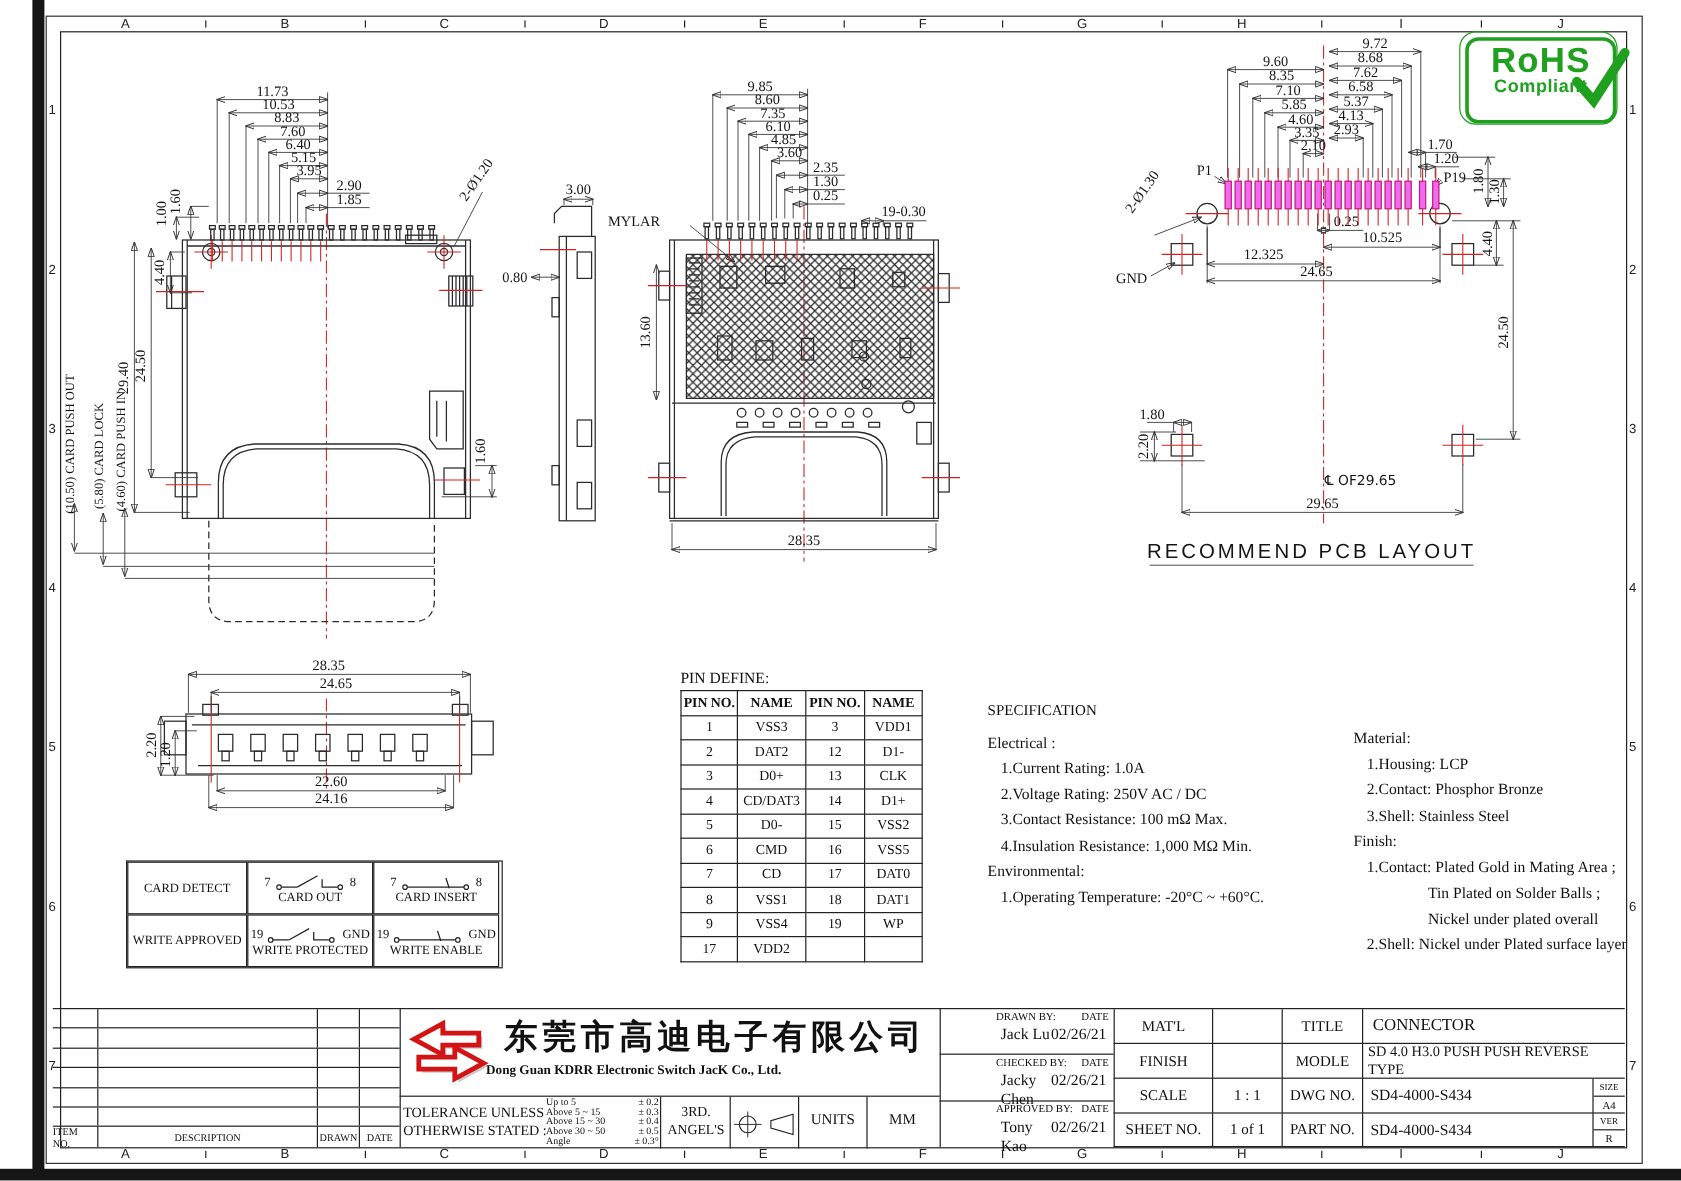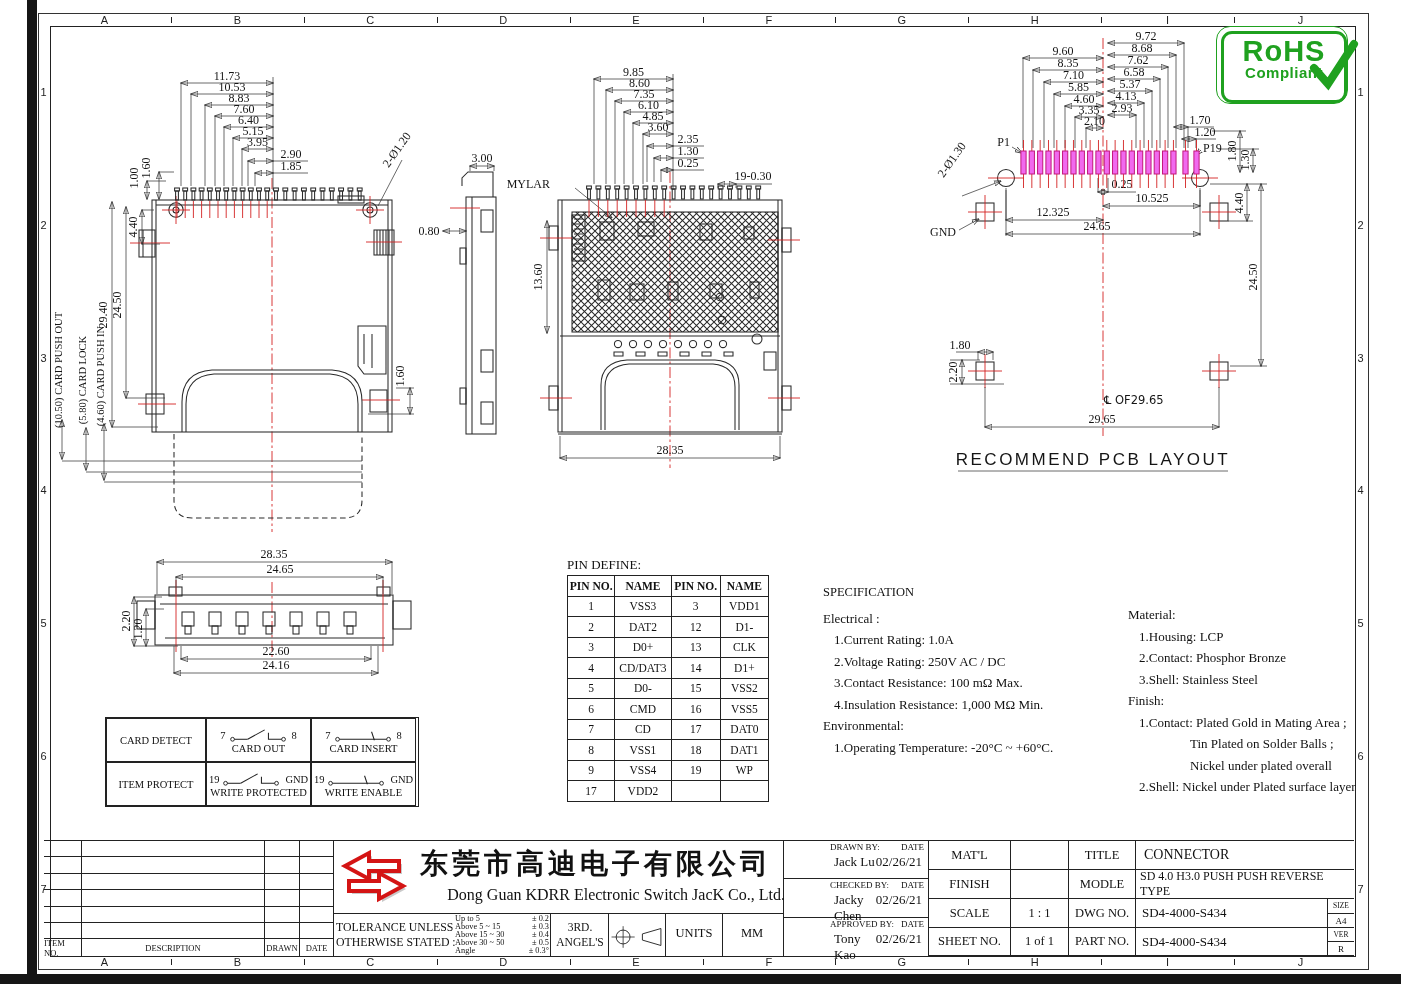--- a/index.html
+++ b/index.html
@@ -61,21 +61,21 @@
   #revision-table{left:44px;top:840px;width:289px;height:115px;border-top:1.2px solid #222;border-right:1.2px solid #222;}
   .rev-row{display:flex;height:16.4px;box-sizing:border-box;border-bottom:1px solid #222;}
   .rev-row > div{box-sizing:border-box;border-right:1px solid #222;height:100%;
      display:flex;align-items:center;justify-content:center;font-size:8.5px;}
   .rev-row > div:last-child{border-right:none;}
   .rc0{width:38px;} .rc1{width:183px;} .rc2{width:35px;} .rc3{width:33px;}
   
   #company-block{left:333px;top:840px;width:450px;height:115px;border-top:1.2px solid #222;border-right:1.2px solid #222;}
   #cn-name{position:absolute;left:78px;top:4px;width:370px;text-align:center;font-size:28px;
      font-weight:700;letter-spacing:4px;white-space:nowrap;}
-  #en-name{position:absolute;left:72px;top:45px;width:380px;text-align:right;font-size:16px;font-weight:400;white-space:nowrap;}
+  #en-name{position:absolute;left:72px;top:45px;width:380px;text-align:left;font-size:11px;font-weight:700;white-space:nowrap;}
   #tol-strip{position:absolute;left:0;top:72px;width:450px;height:43px;border-top:1.2px solid #222;}
   #tol-label{position:absolute;left:3px;top:6px;font-size:11.8px;line-height:15px;}
   #tol-rows{position:absolute;left:122px;top:1px;width:94px;}
   .tol-row{display:flex;justify-content:space-between;font-size:8.3px;line-height:8.1px;}
   .tsep{position:absolute;top:0;height:43px;border-left:1px solid #222;}
   #third-angle{position:absolute;left:219px;top:6px;width:56px;text-align:center;font-size:11.5px;line-height:15px;}
   #proj-sym{position:absolute;left:277px;top:8px;}
   #units-label{position:absolute;left:333px;top:12px;width:56px;text-align:center;font-size:12.5px;}
   #units-value{position:absolute;left:390px;top:12px;width:58px;text-align:center;font-size:12.5px;}
   
@@ -814,21 +814,21 @@
         <svg class="sw" viewBox="0 0 64 18">
           <circle cx="4" cy="13" r="2"></circle>
             <line x1="6" y1="13" x2="56" y2="13"></line>
             <line x1="40" y1="5" x2="43" y2="14"></line>
             <circle cx="58" cy="13" r="2"></circle>
           </svg>
         <span>8</span>
         </div>
       <div class="sw-cap">CARD INSERT</div>
     </div>
-    <div class="swt-cell swt-label">ITEM PROTECT</div>
+    <div class="swt-cell swt-label">WRITE APPROVED</div>
     <div class="swt-cell sw-cell">
       <div class="sw-row">
           <span>19</span>
         <svg class="sw" viewBox="0 0 64 18">
           <circle cx="4" cy="13" r="2"></circle>
             <line x1="6" y1="13" x2="20" y2="13"></line>
             <line x1="20" y1="13" x2="38" y2="3"></line>
             <path d="M42,6 V13 H56"></path>
             <circle cx="58" cy="13" r="2"></circle>
           </svg>

